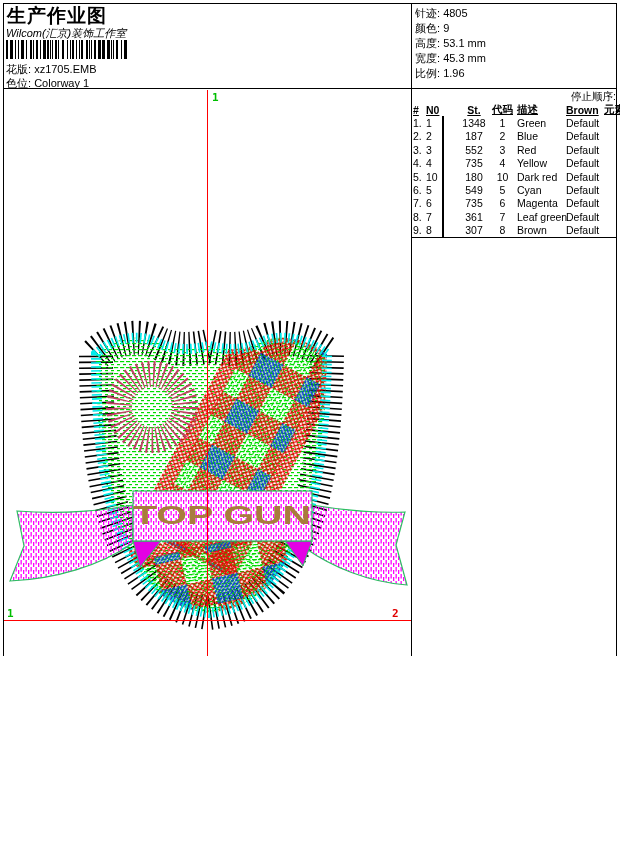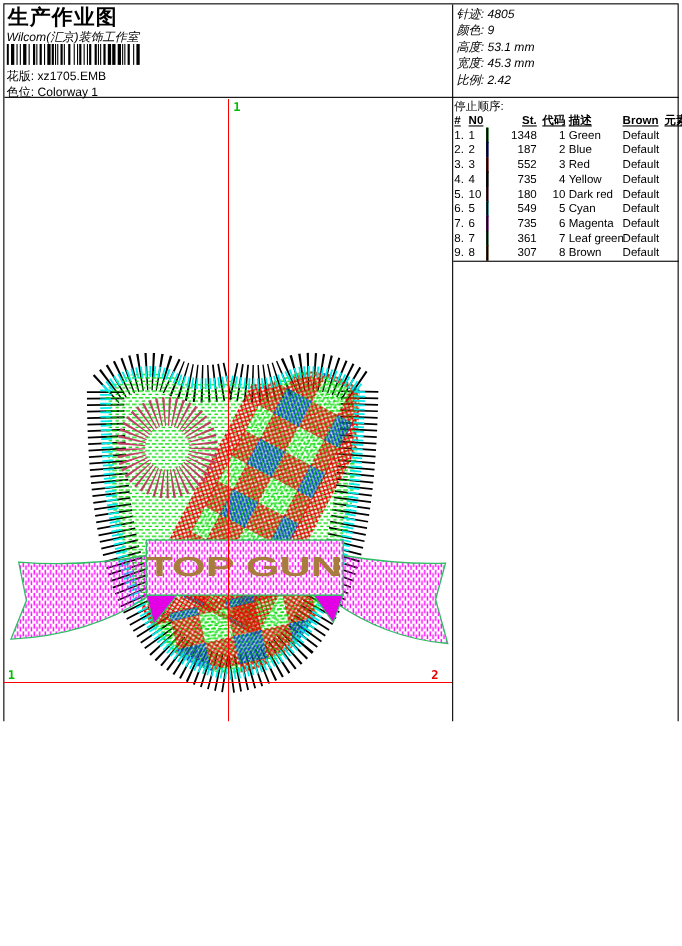--- a/index.html
+++ b/index.html
@@ -11,30 +11,30 @@
   .table-bottom-rule{position:absolute;left:412px;top:237px;width:205px;height:1px;background:#000;}
 
   
   .hdr-title{position:absolute;left:7px;top:3px;font-size:19px;font-weight:bold;letter-spacing:1px;}
   .hdr-sub{position:absolute;left:6px;top:26px;font-size:11px;font-style:italic;}
   .barcode{position:absolute;left:6px;top:40px;width:124px;height:19px;}
   .hdr-design{position:absolute;left:6px;top:62px;font-size:11px;}
   .hdr-colorway{position:absolute;left:6px;top:76px;font-size:11px;}
 
   
-  .stats{position:absolute;left:415px;top:6px;font-size:11px;line-height:15px;font-style:italic;}
+  .stats{position:absolute;left:415px;top:6px;font-size:11px;line-height:15px;}
   .stats .srow{white-space:nowrap;}
 
   
   .seq-panel{position:absolute;left:413px;top:90px;width:203px;font-size:10.5px;}
-  .seq-title{height:13px;}
+  .seq-title{height:13px;text-align:right;}
   .seq-grid{display:grid;grid-template-columns:13px 16px 18px 31px 26px 49px 38px 12px;
             align-items:center;height:13.4px;white-space:nowrap;}
   .seq-head span{font-weight:bold;text-decoration:underline;}
-  .c-st,.c-code{text-align:right;padding-right:3px;}
+  .c-st,.c-code{text-align:center;padding-right:3px;}
   .c-desc{overflow:visible;}
   .swatch{width:12px;height:10px;border:1px solid #000;box-sizing:content-box;}
 
   
   .design-svg{position:absolute;left:0;top:0;}
 
   
   .qr{position:absolute;left:478px;top:737px;width:89px;height:89px;}
   .seal{position:absolute;left:510px;top:768px;width:25px;height:28px;background:#D43C3C;
         border-radius:2px;display:grid;grid-template-columns:1fr 1fr;grid-template-rows:1fr 1fr;
@@ -97,21 +97,21 @@
   <div class="hdr-colorway">
     <span>色位:</span>
     <span>Colorway 1</span>
   </div>
 
   <div class="stats">
     <div class="srow"><span>针迹:</span> <span>4805</span></div>
     <div class="srow"><span>颜色:</span> <span>9</span></div>
     <div class="srow"><span>高度:</span> <span>53.1 mm</span></div>
     <div class="srow"><span>宽度:</span> <span>45.3 mm</span></div>
-    <div class="srow"><span>比例:</span> <span>2.42</span></div>
+    <div class="srow"><span>比例:</span> <span>1.96</span></div>
   </div>
 
   <div class="vdivider"></div>
   <div class="header-rule"></div>
 
   <div class="seq-panel">
     <div class="seq-title">停止顺序:</div>
     <div class="seq-grid seq-head">
       <span>#</span>
       <span>N0</span>

